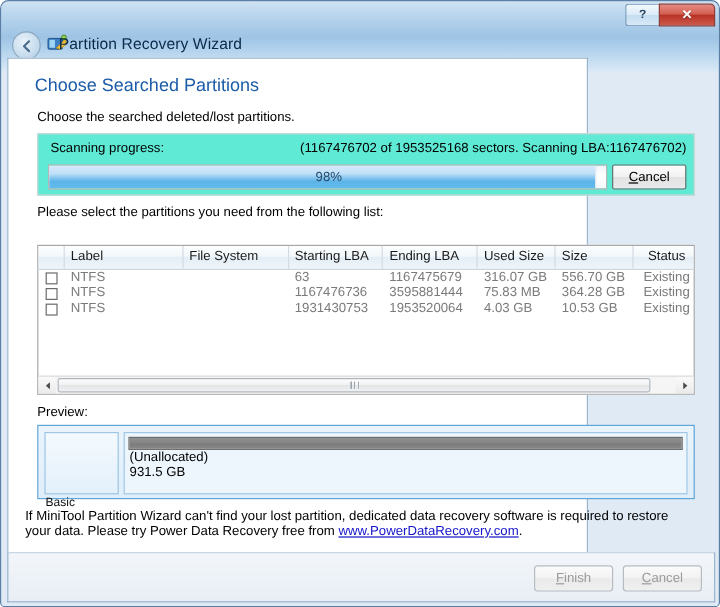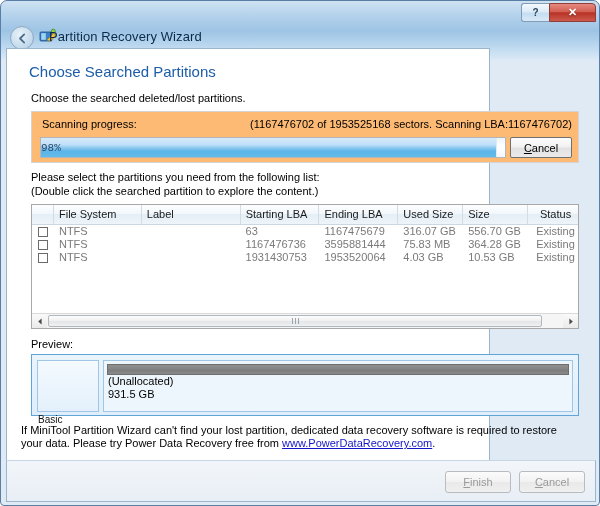--- a/index.html
+++ b/index.html
@@ -123,21 +123,21 @@
   }
 
   
   .progress-group {
     position: absolute;
     left: 24px; top: 62px;
     width: 548px;
     height: 52px;
     box-sizing: border-box;
     border: 1px solid #d4d4d4;
-    background: #fdba74;
+    background: #5eead4;
   }
   .progress-label {
     position: absolute;
     left: 10px; top: 6px;
     font-size: 11px;
     white-space: nowrap;
   }
   .progress-stats {
     position: absolute;
     right: 6px; top: 6px;
@@ -167,24 +167,23 @@
     background: linear-gradient(to bottom,
       #d7eafb 0%, #bfe0f8 35%, #8cc9f0 52%, #5cb4e8 70%, #62bbeb 100%);
     border-right: 1px solid #dfeaf2;
   }
   .progress-pct {
     position: absolute;
     left: 0; top: 0;
     width: 466px;
     height: 21px;
     line-height: 21px;
-    text-align: left;
+    text-align: center;
     font-size: 11px;
     color: #25486b;
-    font-family: Liberation Mono, monospace;
   }
   .btn-cancel-progress {
     position: absolute;
     right: 0; top: 0;
     width: 62px; height: 21px;
     box-sizing: border-box;
     border: 1px solid #707070;
     border-radius: 2px;
     background: linear-gradient(to bottom, #fdfdfd 0%, #f1f1f1 48%, #e2e2e2 52%, #eaeaea 100%);
     font-size: 11px;
@@ -452,27 +451,26 @@
           <div class="progress-pct">98%</div>
         </div>
         <div class="btn-cancel-progress">
           <span class="accel">C</span>
             <span>ancel</span>
         </div>
       </div>
     </div>
 
     <div class="select-line1">Please select the partitions you need from the following list:</div>
-    <div class="select-line2">(Double click the searched partition to explore the content.)</div>
 
     <div class="list-panel">
       <div class="list-header" id="list-header">
           <div class="hc col-chk"></div>
+          <div class="hc col-lab">Label</div>
           <div class="hc col-fs">File System</div>
-          <div class="hc col-lab">Label</div>
           <div class="hc col-slba">Starting LBA</div>
           <div class="hc col-elba">Ending LBA</div>
           <div class="hc col-used">Used Size</div>
           <div class="hc col-size">Size</div>
           <div class="hc col-stat">Status</div>
         </div>
       <div class="list-rows" id="list-rows">
           <div class="prow">
             <div class="pc col-chk">
               <div class="chkbox"></div>

